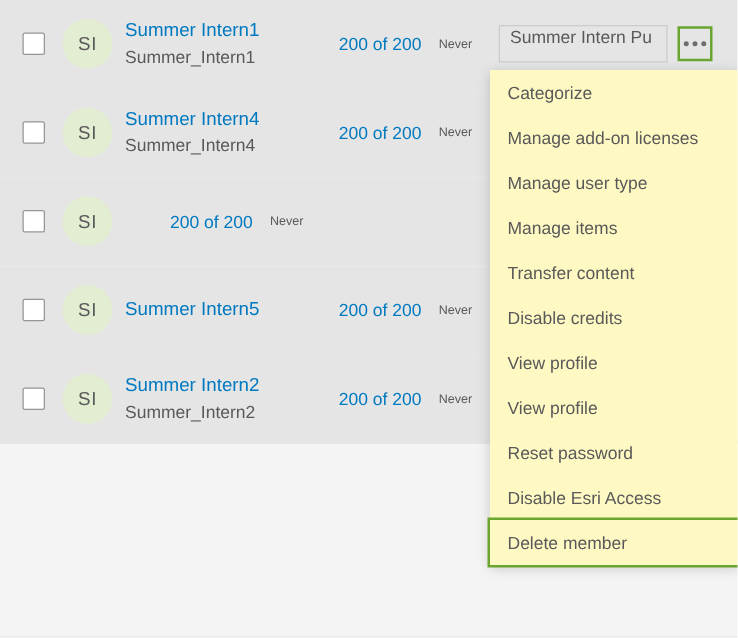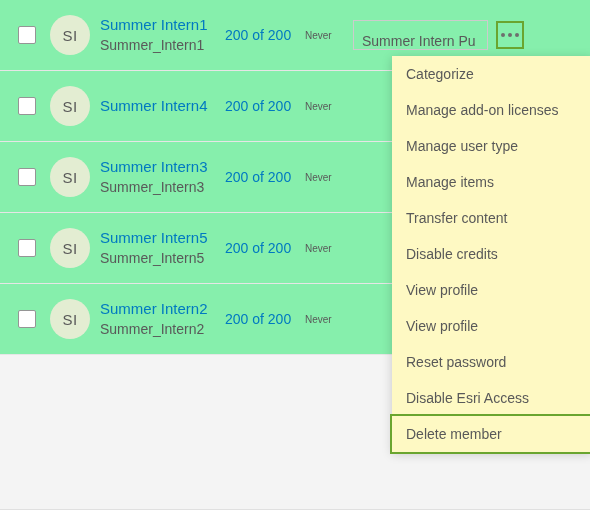--- a/index.html
+++ b/index.html
@@ -16,21 +16,21 @@
   }
   .table {
     width: 590px;
     background: #f4f4f4;
     height: 510px;
     border-bottom: 1px solid #e0e0e0;
   }
   .row {
     display: flex;
     align-items: center;
-    background: #86efac;
+    background: #e5e5e5;
     height: 71px;
     border-bottom: 1px solid #e6e6e6;
     padding: 0 14px 0 18px;
   }
   .chk {
     width: 18px;
     height: 18px;
     border: 1px solid #959595;
     border-radius: 2px;
     background: #fff;
@@ -63,39 +63,40 @@
   .username {
     color: #595959;
     font-size: 14px;
   }
   .credits {
     width: 80px;
     color: #0079c1;
     font-size: 14px;
     flex-shrink: 0;
     text-align: left;
+    margin-left: 46px;
   }
   .never {
     width: 48px;
     font-size: 10px;
     color: #595959;
     flex-shrink: 0;
   }
   .select-wrap {
     flex: 1;
     display: flex;
     align-items: center;
     min-width: 0;
   }
   .select {
     width: 135px;
     height: 30px;
     border: 1px solid #cccccc;
     display: flex;
-    align-items: flex-end;
+    align-items: flex-start;
     justify-content: space-between;
     padding: 0 6px 0 8px;
     color: #595959;
     font-size: 14px;
     white-space: nowrap;
     overflow: hidden;
     gap: 30px;
   }
   .select .caret {
     font-size: 10px;
@@ -179,42 +180,38 @@
               <span></span>
             </div>
           </div>
         </div>
       </div>
       <div class="row">
         <div class="chk"></div>
         <div class="avatar">SI</div>
         <div class="names">
           <div class="display-name">Summer Intern4</div>
-        </div>
-        <div class="credits">200 of 200</div>
-        <div class="never">Never</div>
-        <div class="select-wrap"></div>
-      </div>
-      <div class="row">
-        <div class="chk"></div>
-        <div class="avatar">SI</div>
-        <div class="names">
-          <div class="display-name">Summer Intern3</div>
-          <div class="username">Summer_Intern3</div>
-        </div>
+          <div class="username">Summer_Intern4</div>
+        </div>
+        <div class="credits">200 of 200</div>
+        <div class="never">Never</div>
+        <div class="select-wrap"></div>
+      </div>
+      <div class="row">
+        <div class="chk"></div>
+        <div class="avatar">SI</div>
         <div class="credits">200 of 200</div>
         <div class="never">Never</div>
         <div class="select-wrap"></div>
       </div>
       <div class="row">
         <div class="chk"></div>
         <div class="avatar">SI</div>
         <div class="names">
           <div class="display-name">Summer Intern5</div>
-          <div class="username">Summer_Intern5</div>
         </div>
         <div class="credits">200 of 200</div>
         <div class="never">Never</div>
         <div class="select-wrap"></div>
       </div>
       <div class="row">
         <div class="chk"></div>
         <div class="avatar">SI</div>
         <div class="names">
           <div class="display-name">Summer Intern2</div>

